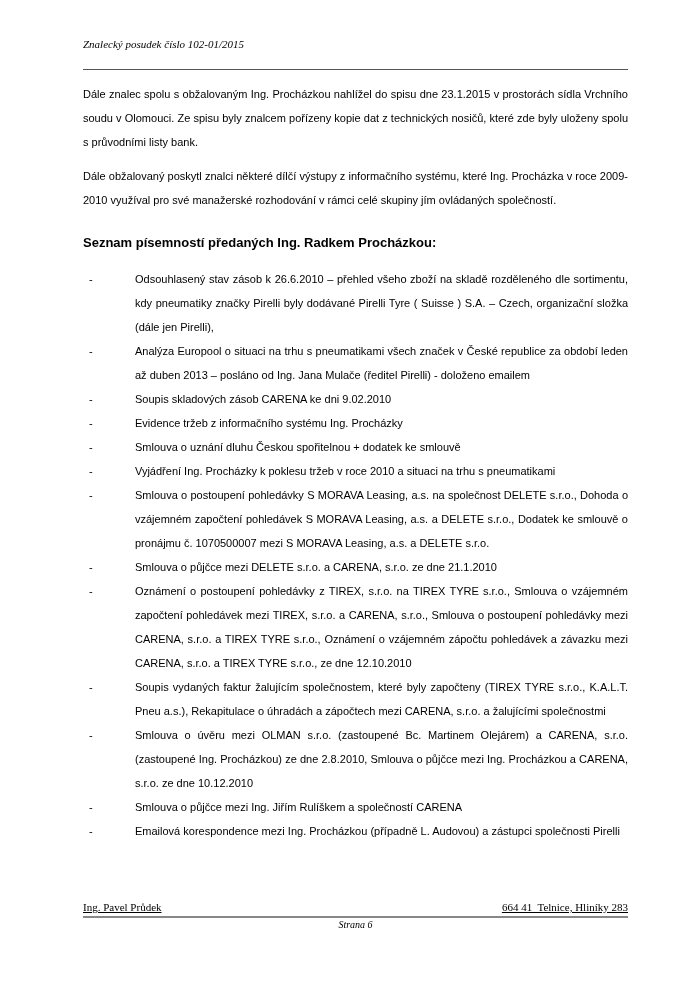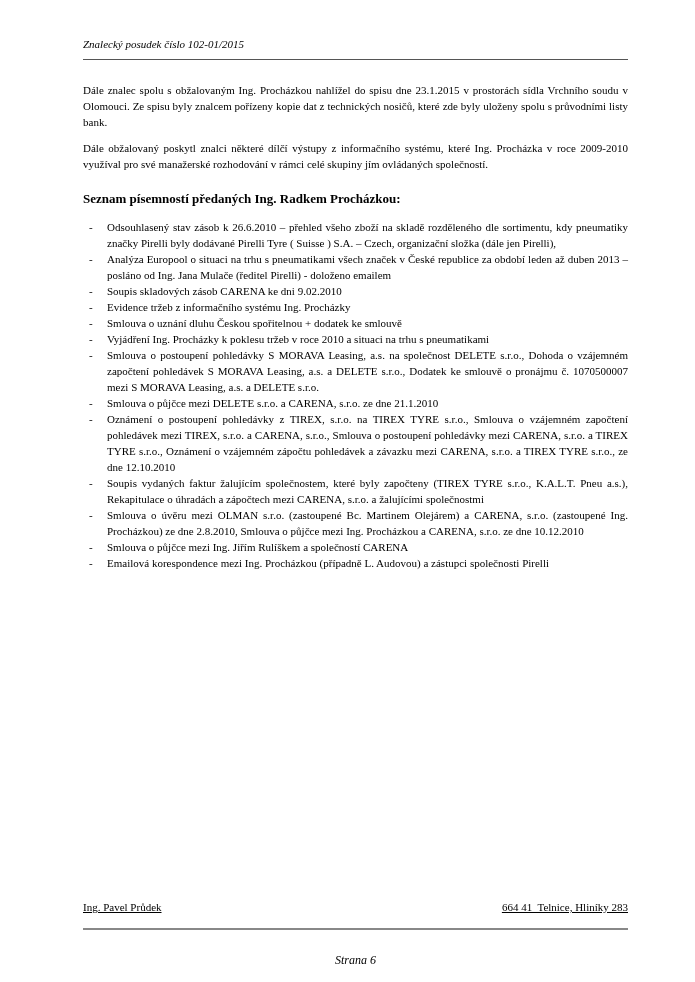--- a/index.html
+++ b/index.html
@@ -18,70 +18,70 @@
     left: 83px;
     width: 545px;
     display: flex;
     justify-content: space-between;
     align-items: flex-end;
     font-family: "Liberation Serif", "DejaVu Serif", serif;
     font-style: italic;
     font-size: 11px;
     line-height: 13px;
     border-bottom: 1px solid #555;
-    padding-bottom: 8px;
+    padding-bottom: 18px;
   }
   .header .hdr-left { padding-right: 10px; }
   .content {
     position: absolute;
     top: 82px;
     left: 83px;
     width: 545px;
-    font-family: Liberation Serif, serif;
+    font-family: Liberation Sans, sans-serif;
     font-size: 11px;
-    line-height: 16px;
+    line-height: 24px;
   }
   .para {
     text-align: justify;
     margin-bottom: 10px;
   }
   .list-heading {
     font-weight: bold;
     font-size: 13px;
     margin-top: 19px;
     margin-bottom: 12px;
   }
   .doc-list { width: 100%; }
   .list-item { display: flex; }
   .li-marker { flex: 0 0 24px; padding-left: 6px; }
-  .li-text { flex: 1; text-align: justify; }
+  .li-text { flex: 1; text-align: justify; margin-left: 28px; }
   .footer {
     position: absolute;
     top: 901px;
     left: 83px;
     width: 545px;
     display: flex;
     justify-content: space-between;
     align-items: flex-end;
     font-family: "Liberation Serif", "DejaVu Serif", serif;
     font-size: 11px;
     line-height: 13px;
     border-bottom: 2px solid #888;
-    padding-bottom: 14px;
+    padding-bottom: 2px;
   }
   .footer .ftr-text { text-decoration: underline; white-space: pre; }
   .page-number {
     position: absolute;
-    top: 953px;
+    top: 919px;
     left: 83px;
     width: 545px;
     text-align: center;
     font-family: "Liberation Serif", "DejaVu Serif", serif;
     font-style: italic;
-    font-size: 12px;
+    font-size: 10px;
   }
 </style>
 </head>
 <body>
 
 <div class="page">
 
   <div class="header">
     <span class="hdr-left">Znalecký posudek číslo 102-01/2015</span>
   </div>

